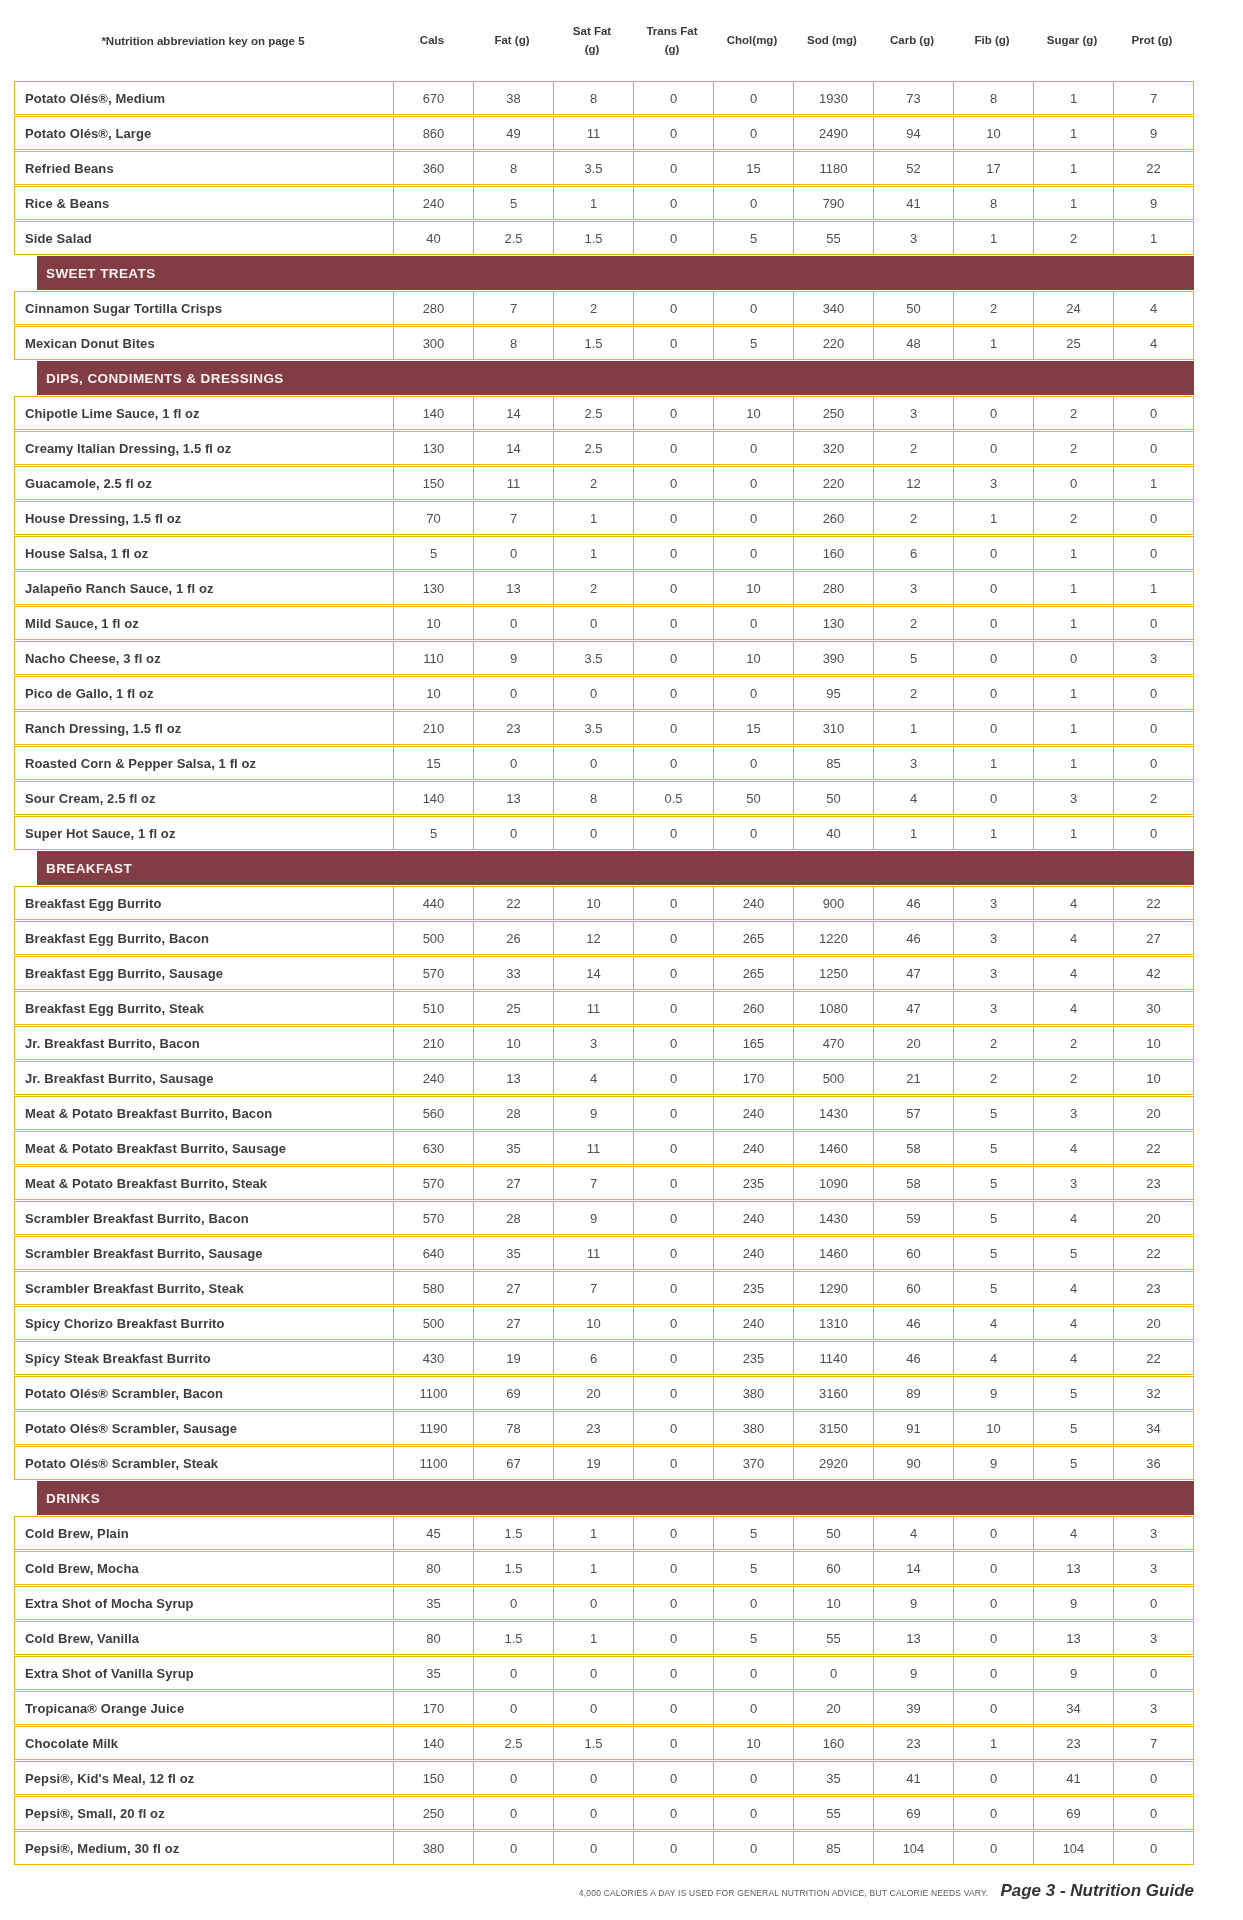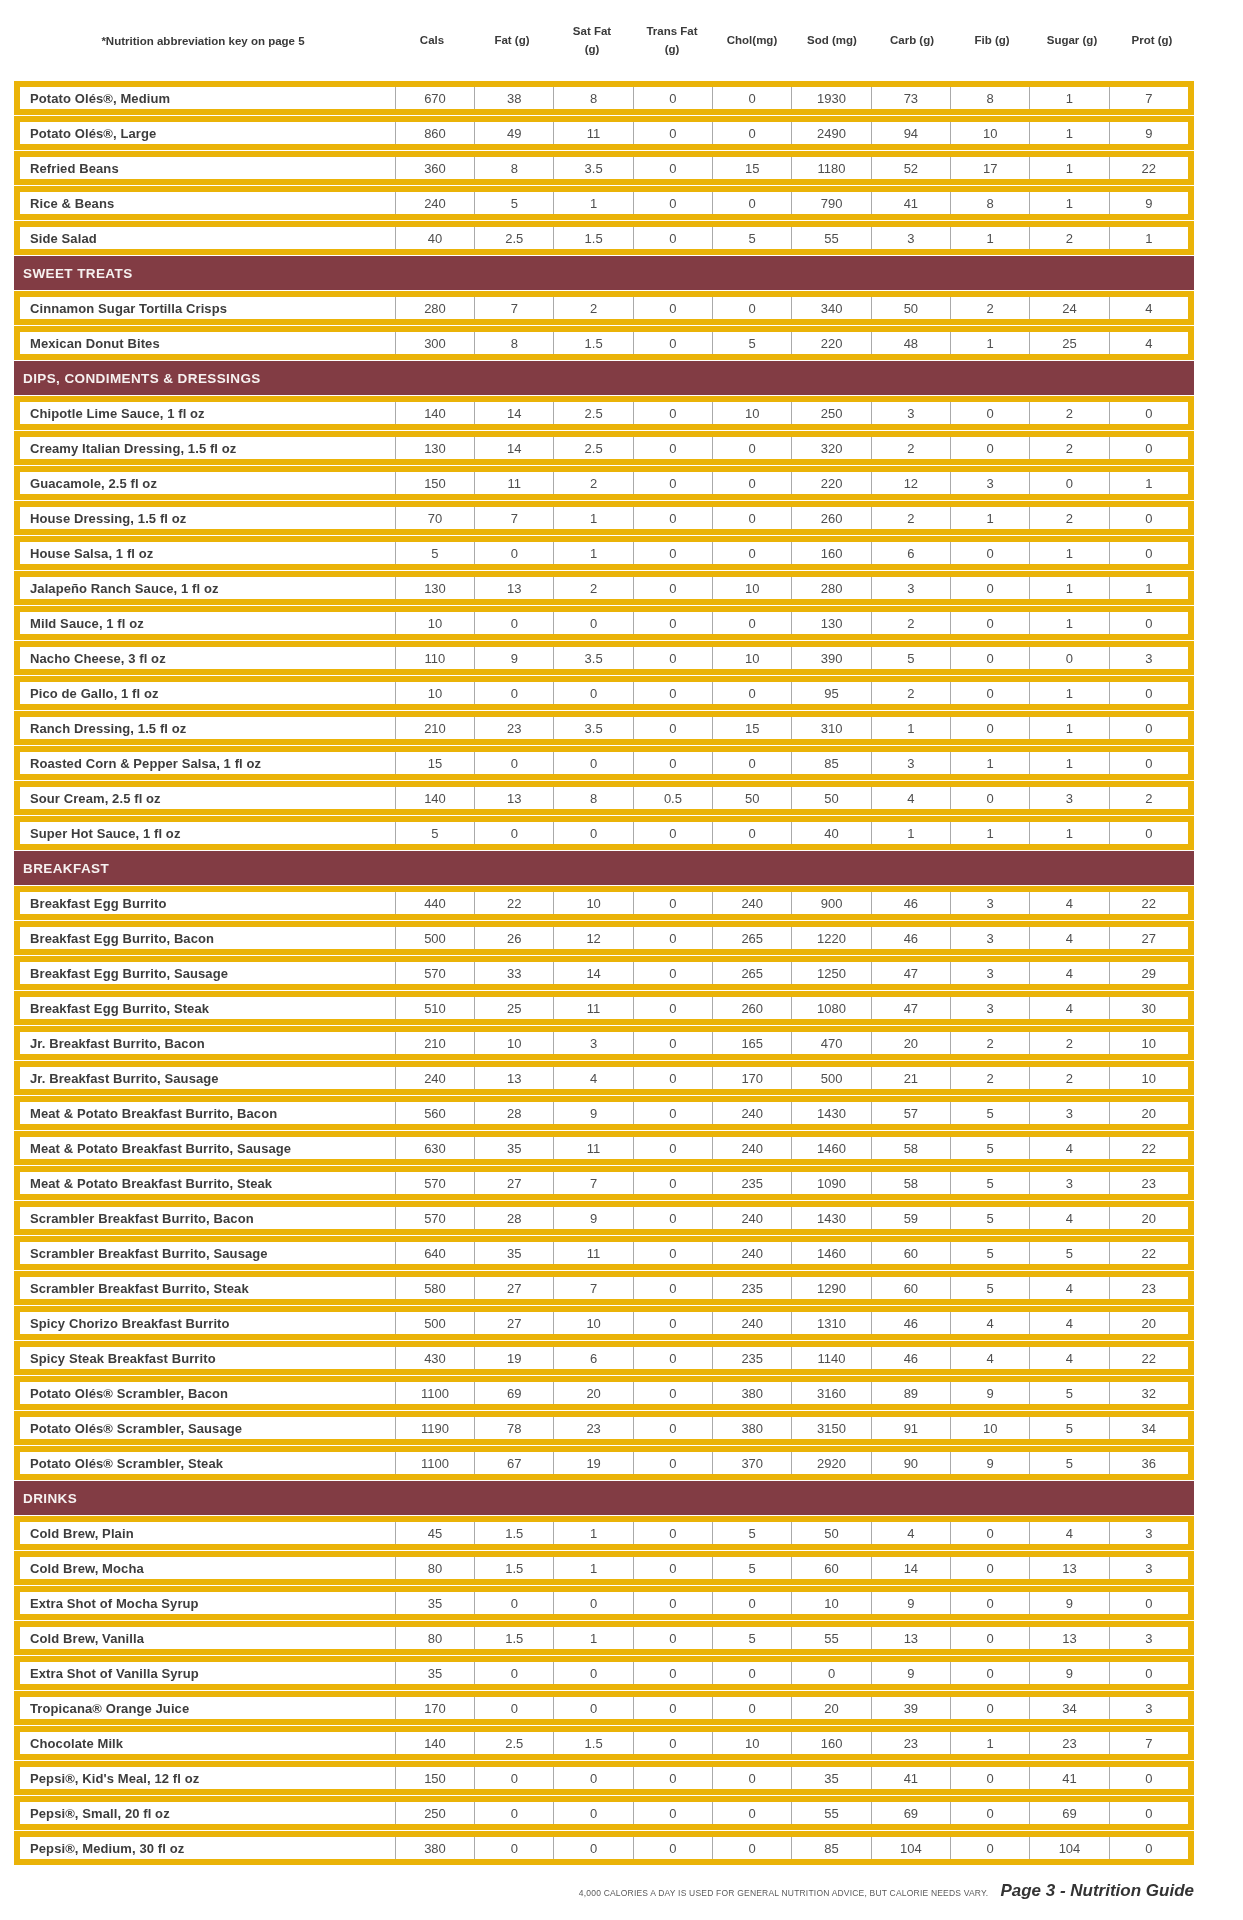--- a/index.html
+++ b/index.html
@@ -40,22 +40,23 @@
   
   .tbody {
     display: flex;
     flex-direction: column;
     gap: 1px;
     width: 1180px;
   }
   .row {
     display: flex;
     height: 34px;
-    border: 6px solid #eab308;
+    border: 1px solid #eab308;
     background: #ffffff;
+    justify-content: flex-end;
   }
   .cell { display: flex; align-items: center; }
   .cell.name {
     width: 378px;
     padding-left: 10px;
     font-size: 13px;
     font-weight: 600;
     color: #3d3d3d;
     letter-spacing: 0.1px;
   }
@@ -69,20 +70,21 @@
   .section-row {
     height: 34px;
     background: #823c44;
     color: #f6f1f0;
     display: flex;
     align-items: center;
     padding-left: 9px;
     font-size: 13.5px;
     font-weight: 600;
     letter-spacing: 0.4px;
+    margin-left: 23px;
   }
 
   
   .footer {
     display: flex;
     justify-content: flex-end;
     align-items: baseline;
     gap: 12px;
     margin-top: 16px;
     width: 1180px;
@@ -407,21 +409,21 @@
         <div class="cell name">Breakfast Egg Burrito, Sausage</div>
         <div class="cell num">570</div>
         <div class="cell num">33</div>
         <div class="cell num">14</div>
         <div class="cell num">0</div>
         <div class="cell num">265</div>
         <div class="cell num">1250</div>
         <div class="cell num">47</div>
         <div class="cell num">3</div>
         <div class="cell num">4</div>
-        <div class="cell num">29</div>
+        <div class="cell num">42</div>
       </div>
       <div class="row">
         <div class="cell name">Breakfast Egg Burrito, Steak</div>
         <div class="cell num">510</div>
         <div class="cell num">25</div>
         <div class="cell num">11</div>
         <div class="cell num">0</div>
         <div class="cell num">260</div>
         <div class="cell num">1080</div>
         <div class="cell num">47</div>

